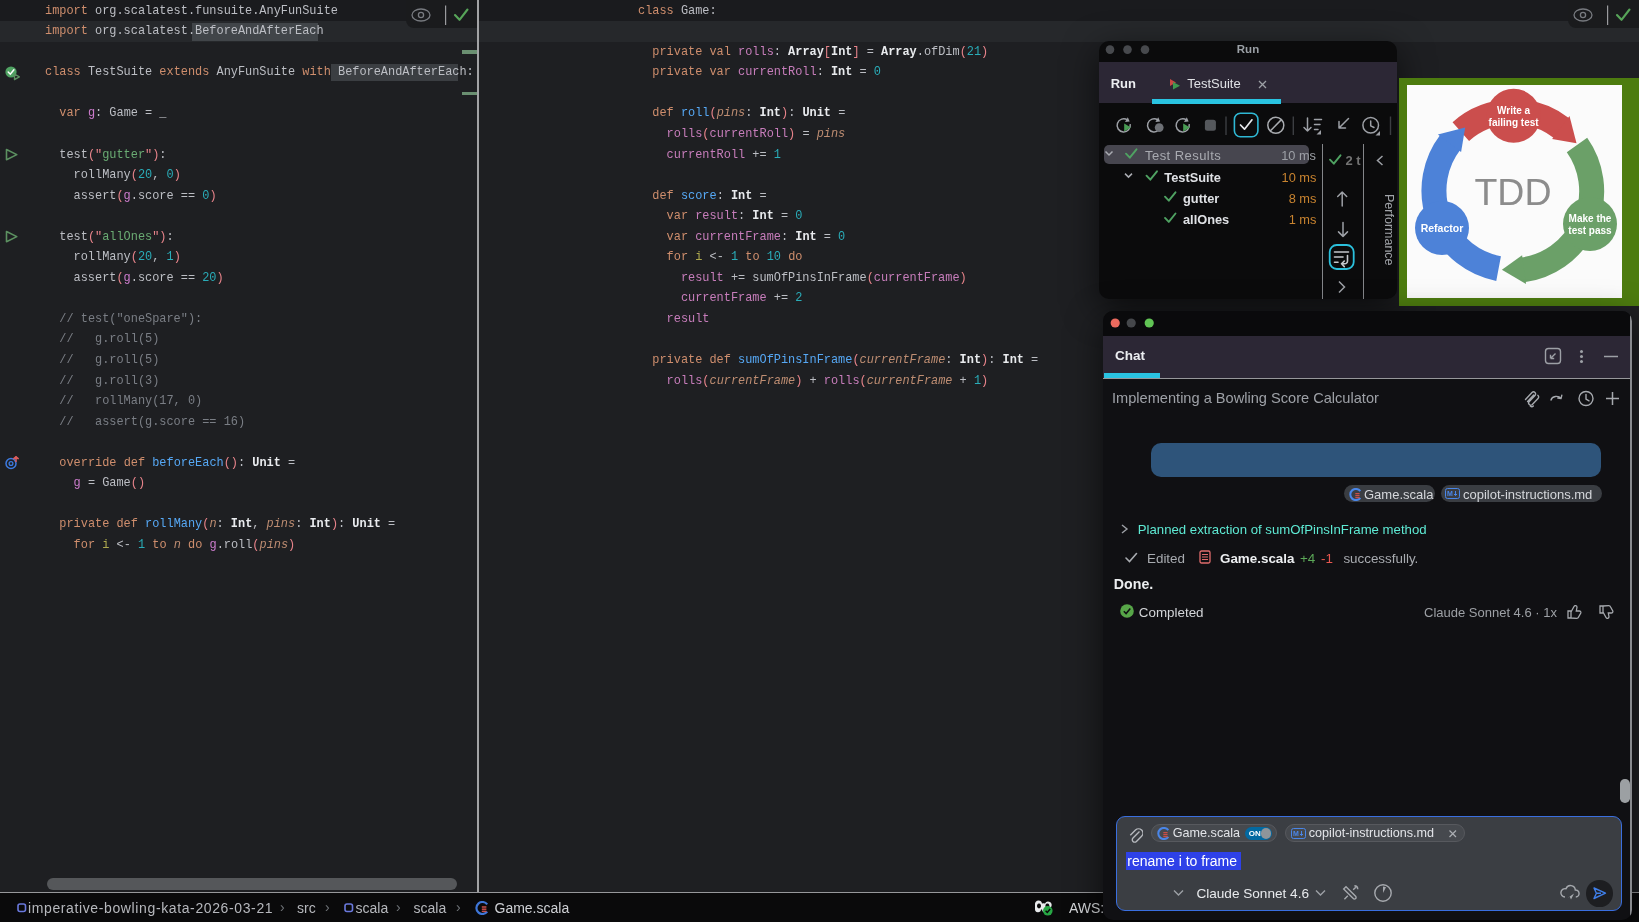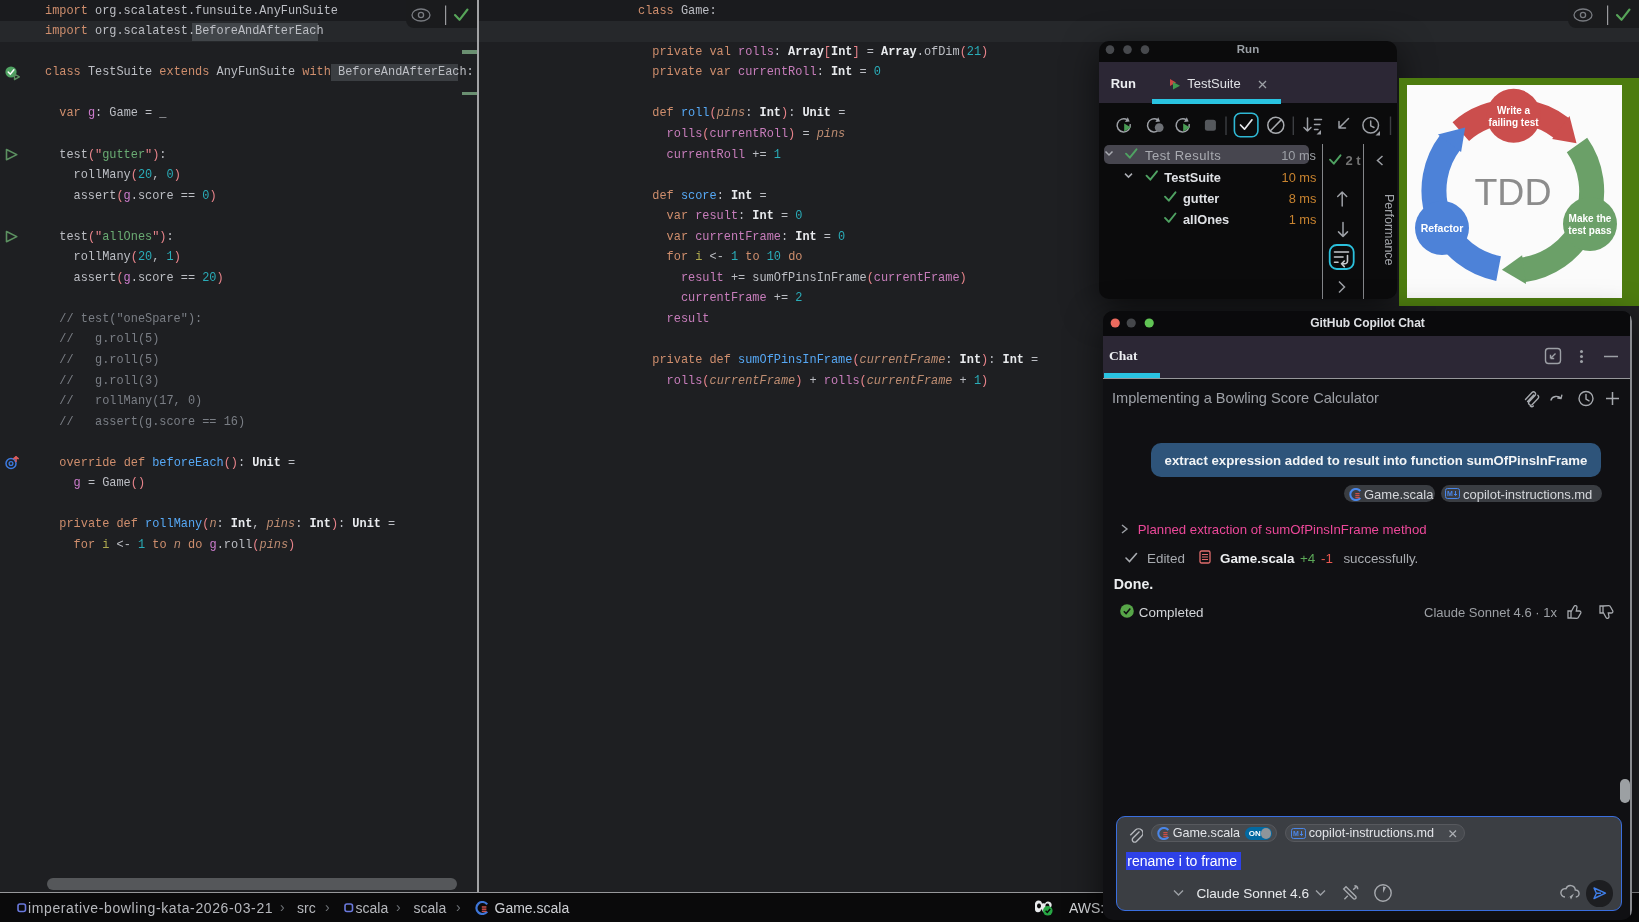--- a/index.html
+++ b/index.html
@@ -282,24 +282,23 @@
 
 <div class="abs" id="copilot" style="left:1103px;top:311px;width:529px;height:609px;background:#101013;border-radius:10px;box-shadow:0 10px 35px rgba(0,0,0,0.6);overflow:hidden;">
 
   <div class="abs" style="left:0;top:0;width:529px;height:25px;background:#0a0a0c;"></div>
   <div class="abs" style="left:527px;top:0;width:2px;height:609px;background:#87898d;z-index:50;"></div>
   <svg class="abs" style="left:0;top:0;" width="60" height="25">
     <circle cx="12.2" cy="12" r="4.6" fill="#ec6a5e"></circle>
       <circle cx="28.2" cy="12" r="4.6" fill="#45474b"></circle>
       <circle cx="46.2" cy="12" r="4.6" fill="#61c455"></circle>
   </svg>
-  <div class="abs" style="left:0;top:5px;width:529px;text-align:center;font-size:12px;font-weight:bold;color:#dee0e4;">GitHub Copilot Chat</div>
 
   <div class="abs" style="left:0;top:25px;width:529px;height:42px;background:#2c2735;"></div>
-  <div class="abs" style="left:6px;top:37px;font-size:13.5px;font-weight:bold;color:#eceef1;font-family:Liberation Serif, serif;">Chat</div>
+  <div class="abs" style="left:12px;top:37px;font-size:13.5px;font-weight:bold;color:#eceef1;">Chat</div>
   <div class="abs" style="left:1px;top:61.5px;width:56px;height:5.5px;background:#29c3e1;"></div>
   <svg class="abs" style="left:441px;top:36px;" width="88" height="18" fill="none" stroke="#9da0a6" stroke-width="1.4">
     <rect x="1.5" y="1.5" width="15" height="15" rx="3"></rect>
     <path d="M11.5,6.5 L6.5,11.5 M6.5,11.5 L6.5,7.8 M6.5,11.5 L10.2,11.5"></path>
     <g fill="#9da0a6" stroke="none">
         <circle cx="37.5" cy="4.5" r="1.5"></circle>
         <circle cx="37.5" cy="9.5" r="1.5"></circle>
         <circle cx="37.5" cy="14.5" r="1.5"></circle>
       </g>
     <line x1="60" y1="9.5" x2="74" y2="9.5" stroke-width="1.7"></line>
@@ -311,42 +310,41 @@
     <g stroke-linecap="round">
         <path d="M2.5,10.5 L9,3.5 a2.1,2.1 0 0 1 3,3 L6.3,12.6 a2.1,2.1 0 0 0 3,3 L15,9.5 a2.1,2.1 0 0 0 -0.2,-3.2 M4.6,12.5 L10.7,5.9 M10.4,17 a2.3,2.3 0 0 1 -3.1,-0.1"></path>
       </g>
     <path d="M28,11 a5.5,4.5 0 0 1 10,-1.5 M38,9.5 L34.8,9 M38,9.5 L38.8,6.3" stroke-linecap="round"></path>
     <circle cx="63" cy="9.5" r="7"></circle>
       <path d="M63,5.5 L63,10 L66,11.8" stroke-linecap="round"></path>
     <path d="M89.5,3 L89.5,16 M83,9.5 L96,9.5" stroke-width="1.5"></path>
   </svg>
 
   <div class="abs" style="left:48px;top:132.4px;width:450px;height:33.8px;background:#2e547a;border-radius:10px;"></div>
-  <div class="abs" style="left:48px;top:141.5px;width:450px;text-align:center;font-size:13.2px;font-weight:bold;color:#f2f4f6;white-space:nowrap;">extract expression added to result into function sumOfPinsInFrame</div>
 
   <div class="abs" style="left:241.3px;top:174.3px;width:90.7px;height:16.8px;background:#3a3d42;border-radius:8.4px;"></div>
   <svg class="abs" style="left:245.5px;top:176.5px;" width="13" height="13" viewBox="0 0 14 14">
     <path d="M12.2,3.4 A6,6 0 1 0 12.2,10.6" fill="none" stroke="#4a86e8" stroke-width="2.2"></path>
     <line x1="6.8" y1="6" x2="11.4" y2="6" stroke="#c94f4a" stroke-width="1.5"></line>
     <line x1="6.8" y1="8.2" x2="11.4" y2="8.2" stroke="#c94f4a" stroke-width="1.5"></line>
     <line x1="6.8" y1="10.4" x2="11.4" y2="10.4" stroke="#c94f4a" stroke-width="1.5"></line>
   </svg>
   <div class="abs" style="left:261px;top:176px;font-size:13px;color:#d5d7db;">Game.scala</div>
   <div class="abs" style="left:337.6px;top:174.3px;width:161.5px;height:16.8px;background:#3a3d42;border-radius:8.4px;"></div>
   <svg class="abs" style="left:342px;top:177px;" width="15" height="11">
     <rect x="0.5" y="0.5" width="14" height="10" rx="2" fill="none" stroke="#4a86e8" stroke-width="1"></rect>
     <text x="2" y="8" font-size="7" font-weight="bold" fill="#4a86e8" font-family="Liberation Sans">M</text>
     <path d="M10.5,3 L10.5,7.5 M10.5,7.5 L9,6 M10.5,7.5 L12,6" stroke="#4a86e8" stroke-width="1" fill="none"></path>
   </svg>
   <div class="abs" style="left:360px;top:176px;font-size:13px;color:#d5d7db;">copilot-instructions.md</div>
 
   <svg class="abs" style="left:15px;top:212px;" width="12" height="12">
       <path d="M4,2 L9,6 L4,10" stroke="#9da0a6" stroke-width="1.4" fill="none"></path>
     </svg>
-  <div class="abs" style="left:34.8px;top:211px;font-size:13.2px;color:#ec4899;">Planned extraction of sumOfPinsInFrame method</div>
+  <div class="abs" style="left:34.8px;top:211px;font-size:13.2px;color:#5eead4;">Planned extraction of sumOfPinsInFrame method</div>
 
   <svg class="abs" style="left:21px;top:239px;" width="15" height="15">
       <path d="M2,8 L5.5,11.5 L12.5,3.5" stroke="#a8abb0" stroke-width="1.6" fill="none" stroke-linecap="round"></path>
     </svg>
   <div class="abs" style="left:44px;top:239.5px;font-size:13.4px;color:#a8abb0;">Edited</div>
   <svg class="abs" style="left:95.7px;top:239px;" width="12" height="14">
     <rect x="1" y="1" width="10" height="12" rx="1.5" fill="none" stroke="#e06c6c" stroke-width="1.3"></rect>
     <path d="M3,4.5 L9,4.5 M3,7 L9,7 M3,9.5 L9,9.5" stroke="#e06c6c" stroke-width="1.1"></path>
   </svg>
   <div class="abs" style="left:117px;top:239.5px;font-size:13.4px;font-weight:bold;color:#eceef0;">Game.scala</div>

